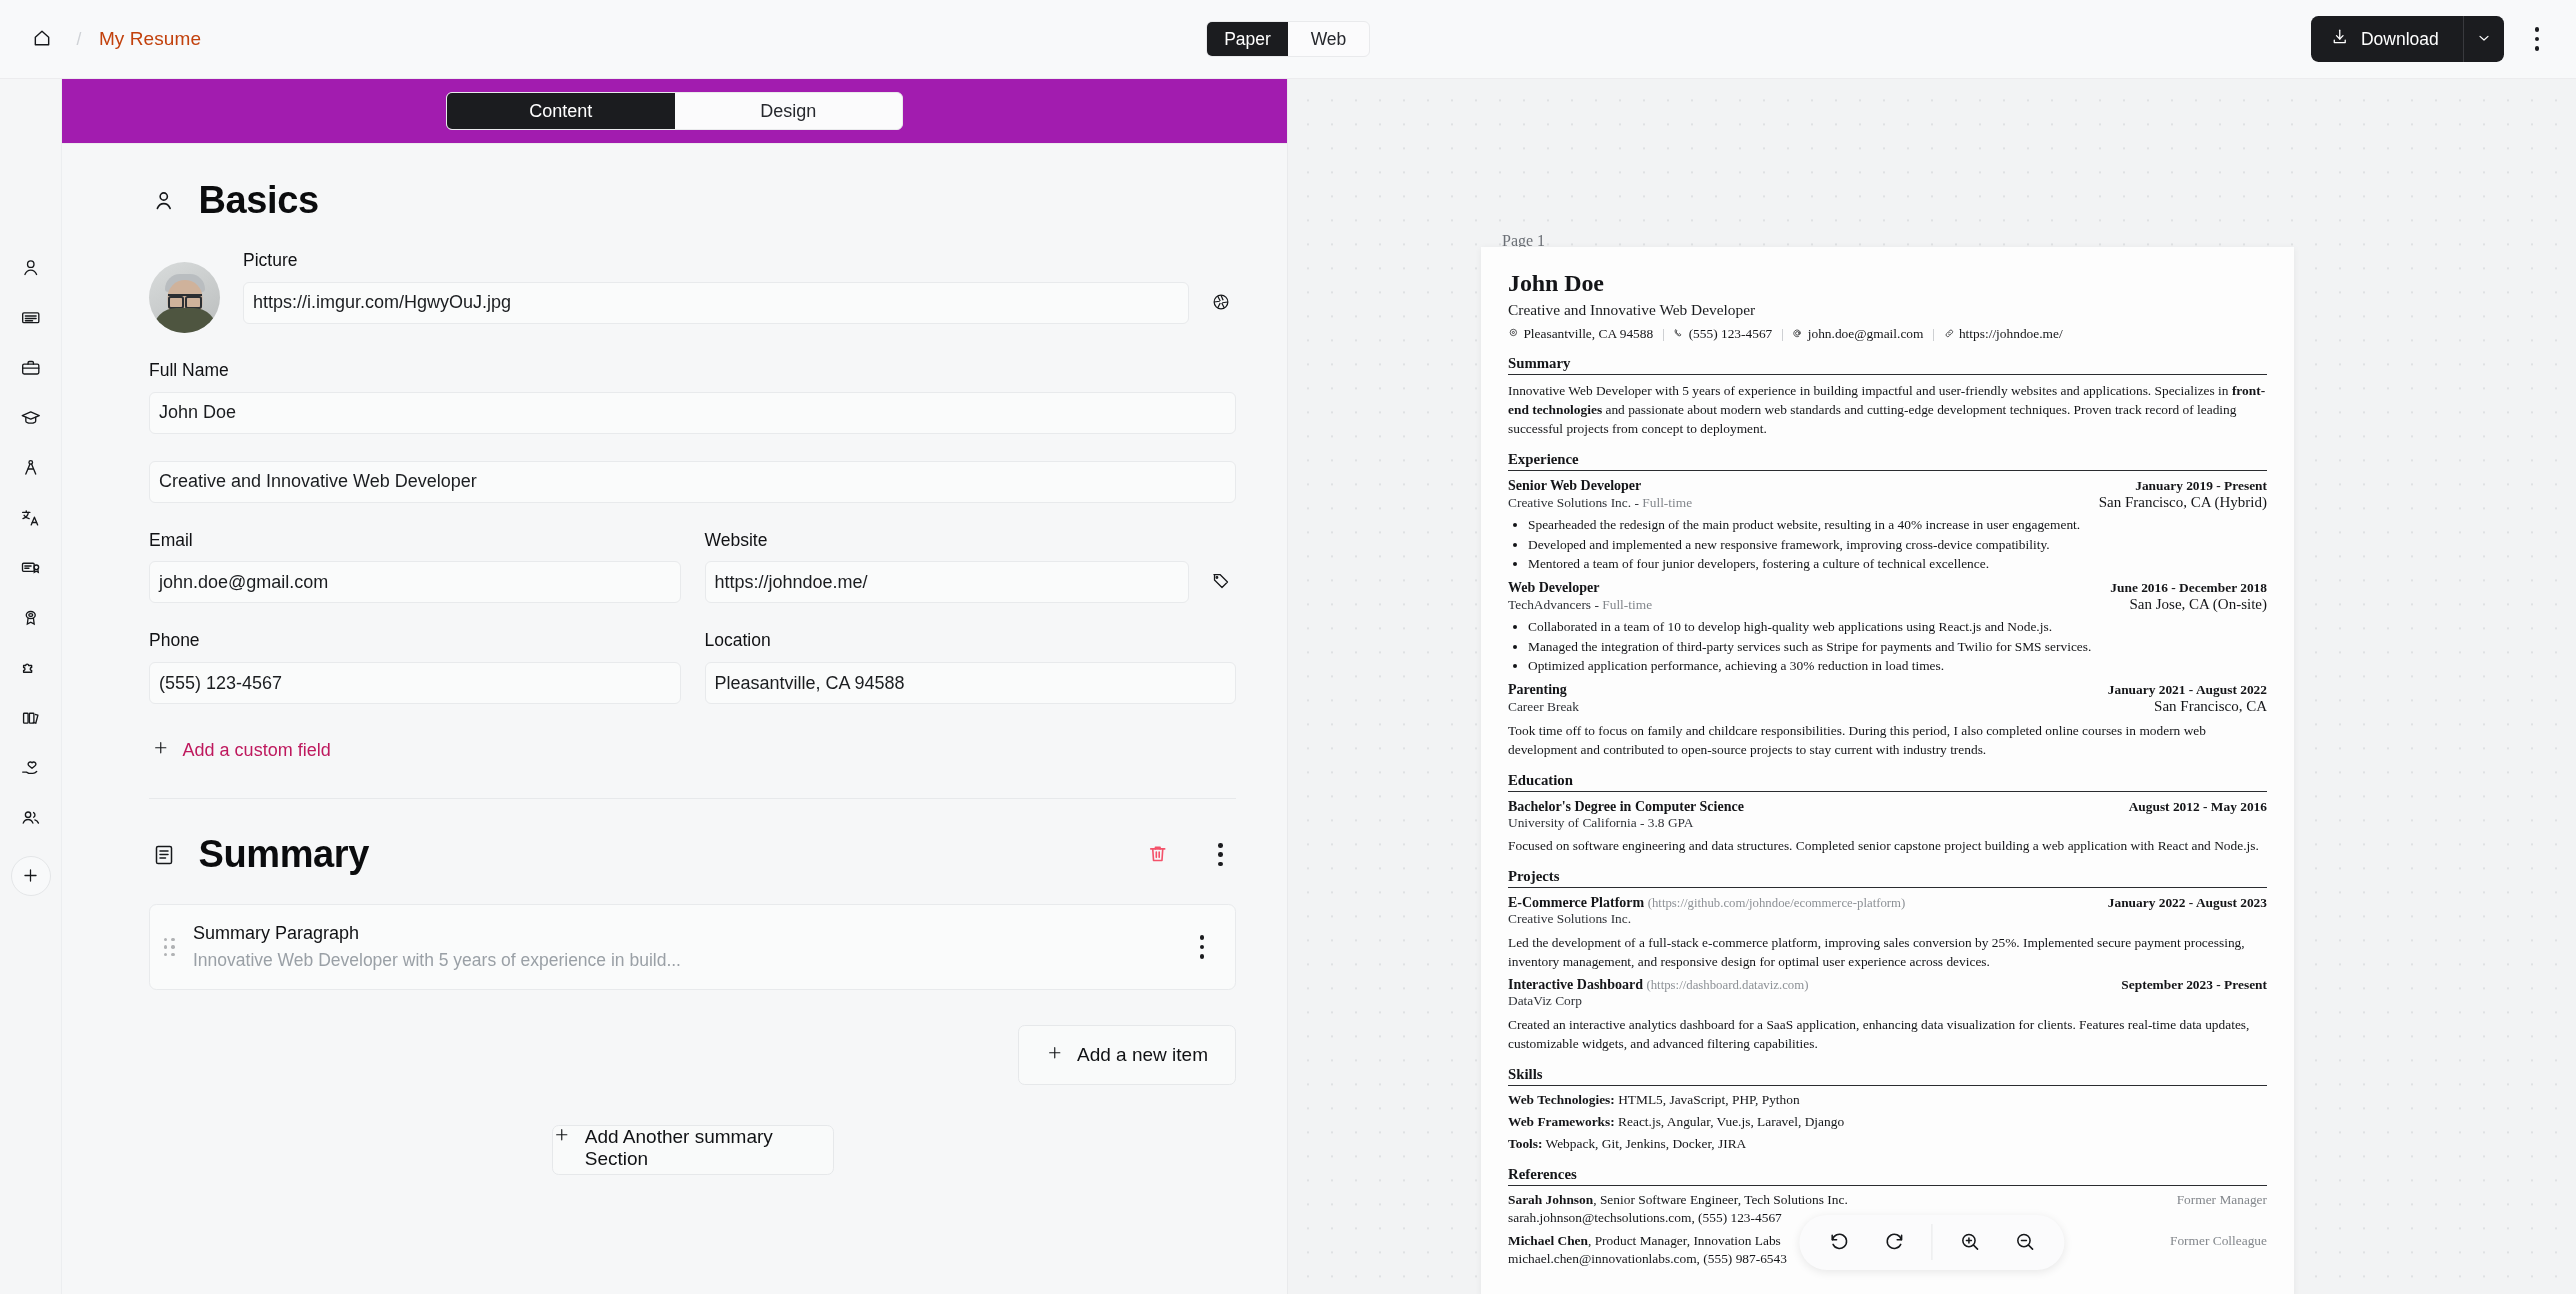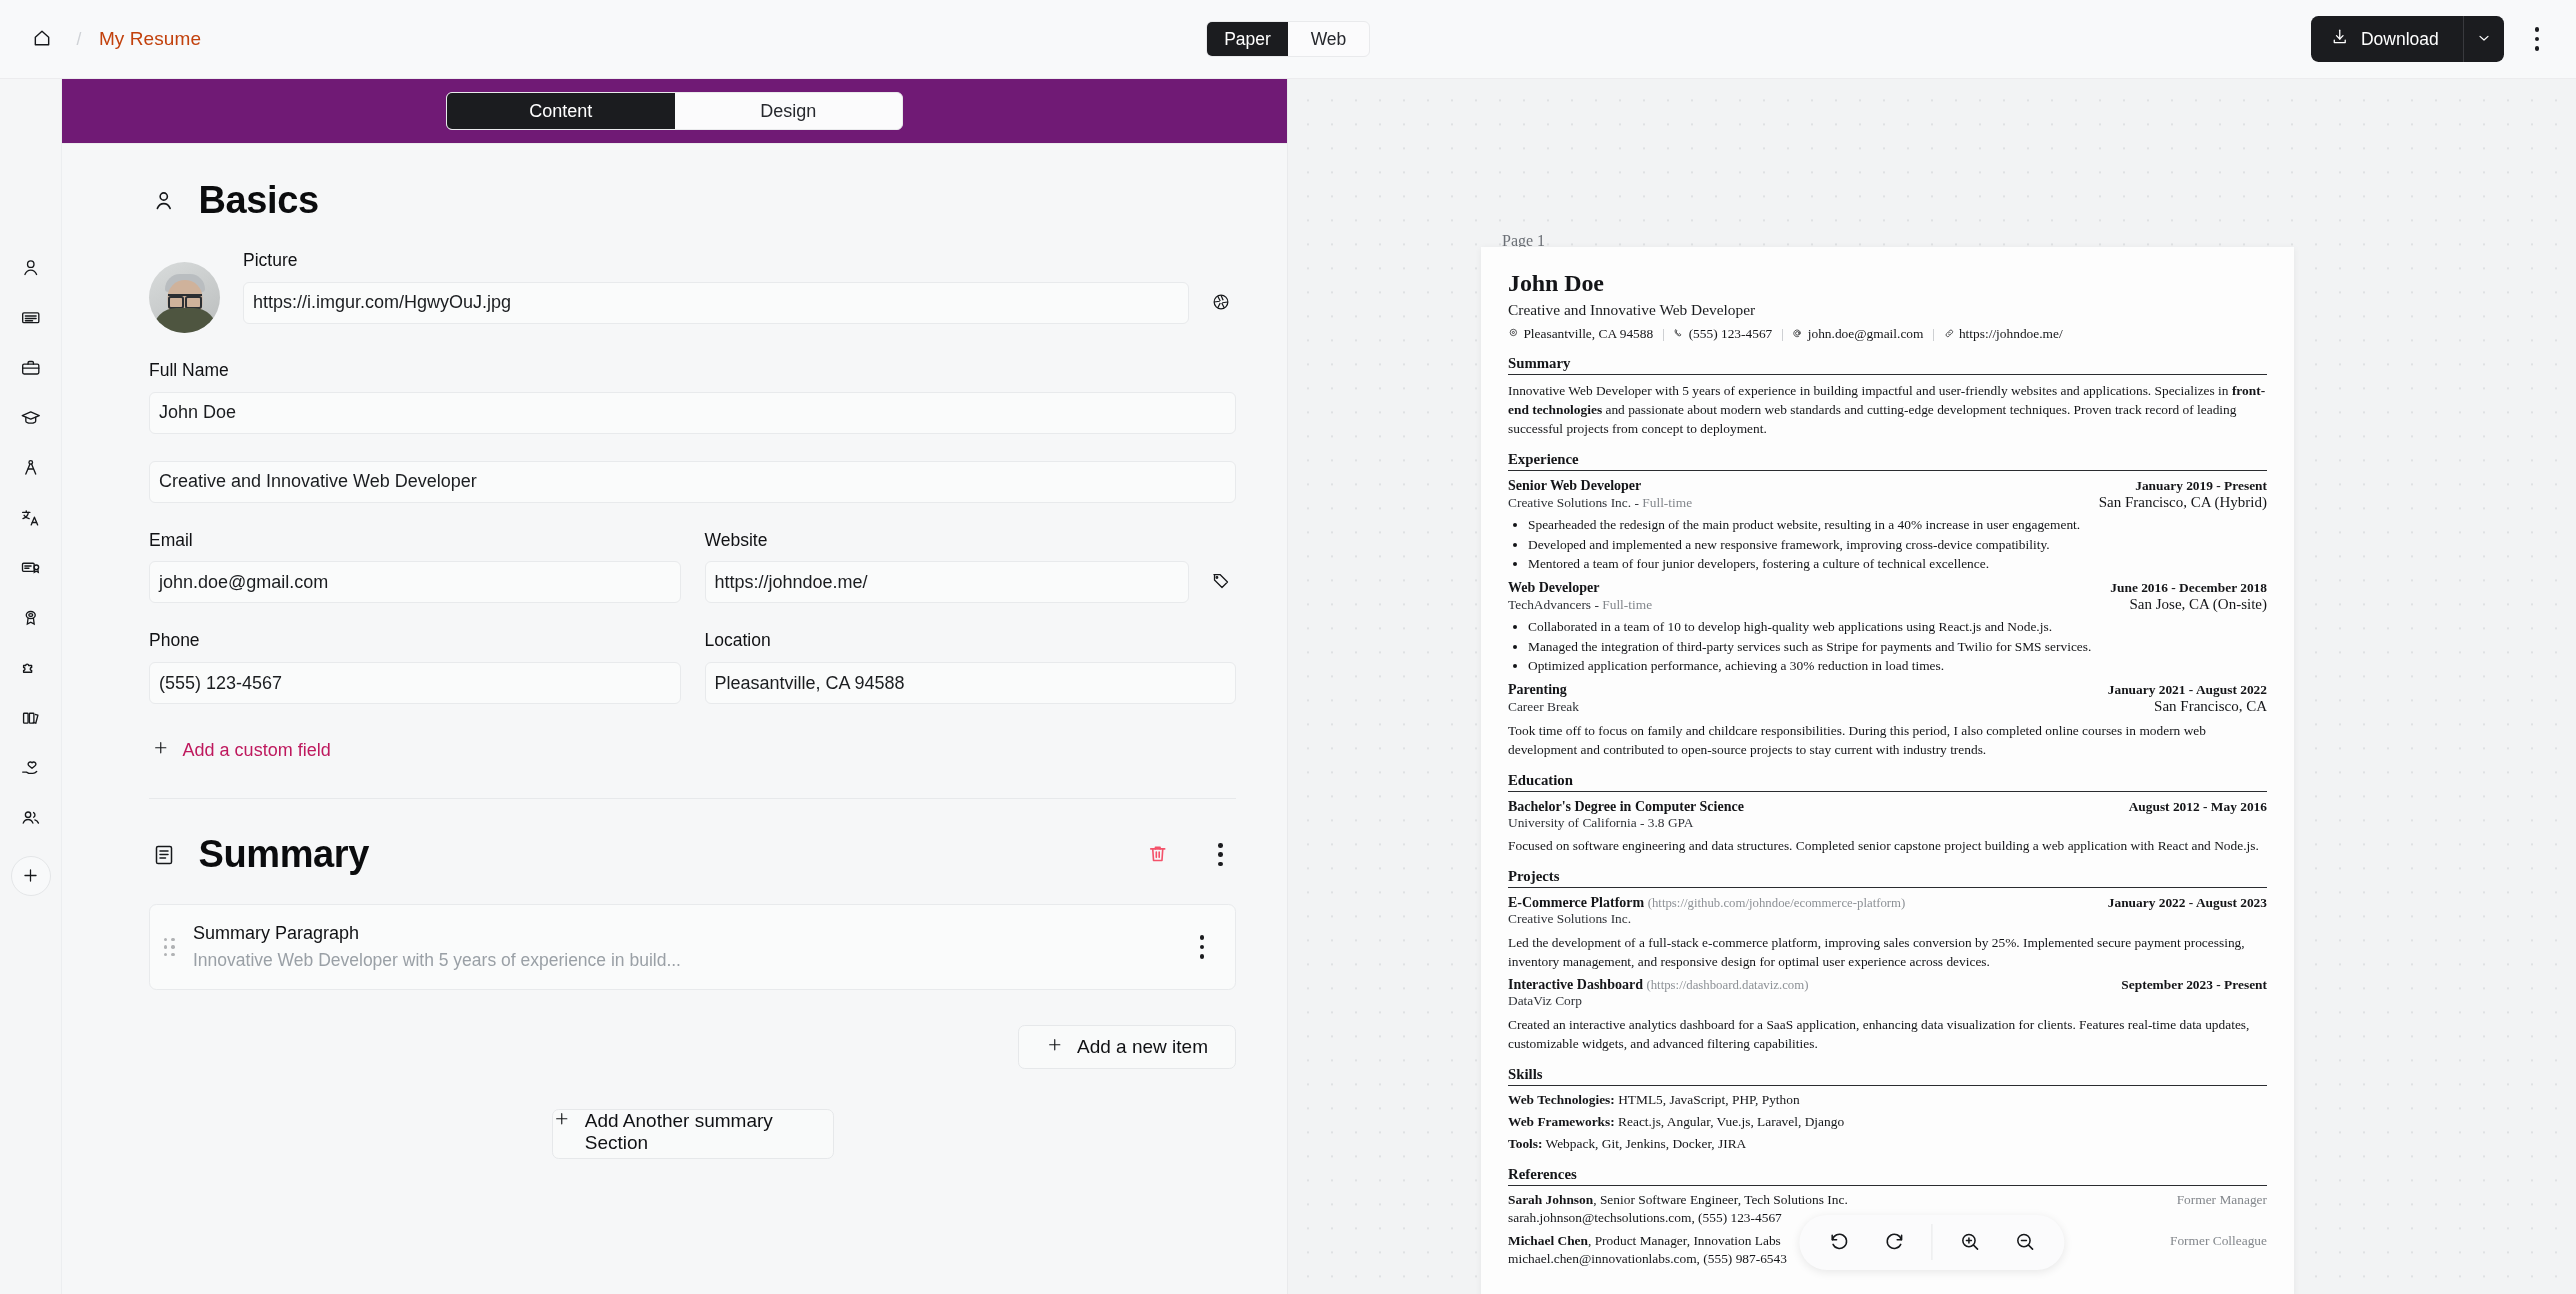--- a/index.html
+++ b/index.html
@@ -86,21 +86,21 @@
   .editor {
     width: 1226px; flex: 0 0 1226px;
     background: #f6f7f8;
     border-right: 0.7px solid #e9eaec;
     position: relative;
     overflow: hidden;
   }
   .editor-tabs {
     height: 65px;
     display: flex; align-items: center; justify-content: center;
-    background: #701a75;
+    background: #a21caf;
     border-bottom: 0.7px solid #ececee;
   }
   .tabs-seg {
     display: flex; width: 457px; height: 38px;
     border: 0.7px solid #e9eaec; border-radius: 6px; overflow: hidden; background: #fbfbfc;
   }
   .tabs-seg .tab {
     flex: 1; display: flex; align-items: center; justify-content: center;
     font-size: 18px; color: #26282d; cursor: pointer;
   }
@@ -177,21 +177,21 @@
   }
   .grip { width: 17.5px; display: flex; flex-direction: column; gap: 4px; align-items: center; opacity: .42; }
   .grip .gr { display: flex; gap: 4px; }
   .grip .gr i { width: 3.4px; height: 3.4px; border-radius: 50%; background: #4c5055; }
   .item-main { flex: 1; min-width: 0; }
   .item-title { font-size: 18px; color: #101114; margin-bottom: 6.7px; }
   .item-sub { font-size: 17.5px; color: #9aa0a6; white-space: nowrap; overflow: hidden; text-overflow: ellipsis; }
 
   .btn-outline {
     display: inline-flex; align-items: center; justify-content: center; gap: 13.4px;
-    height: 44px; padding: 4px 27px;
+    height: 60px; padding: 4px 27px;
     border: 0.7px solid #e6e8ea; border-radius: 6.7px; background: #f9fafa;
     font-size: 19px; color: #101114; cursor: pointer;
   }
   .right-align { display: flex; justify-content: flex-end; margin-top: 35px; }
   .btn-wide {
     display: flex; align-items: flex-start; justify-content: center; gap: 14.8px;
     width: 282px; height: 50px; margin: 40px auto 0;
     border: 0.7px solid #e6e8ea; border-radius: 6.7px; background: #f9fafa;
     font-size: 19px; color: #101114; cursor: pointer;
   }

